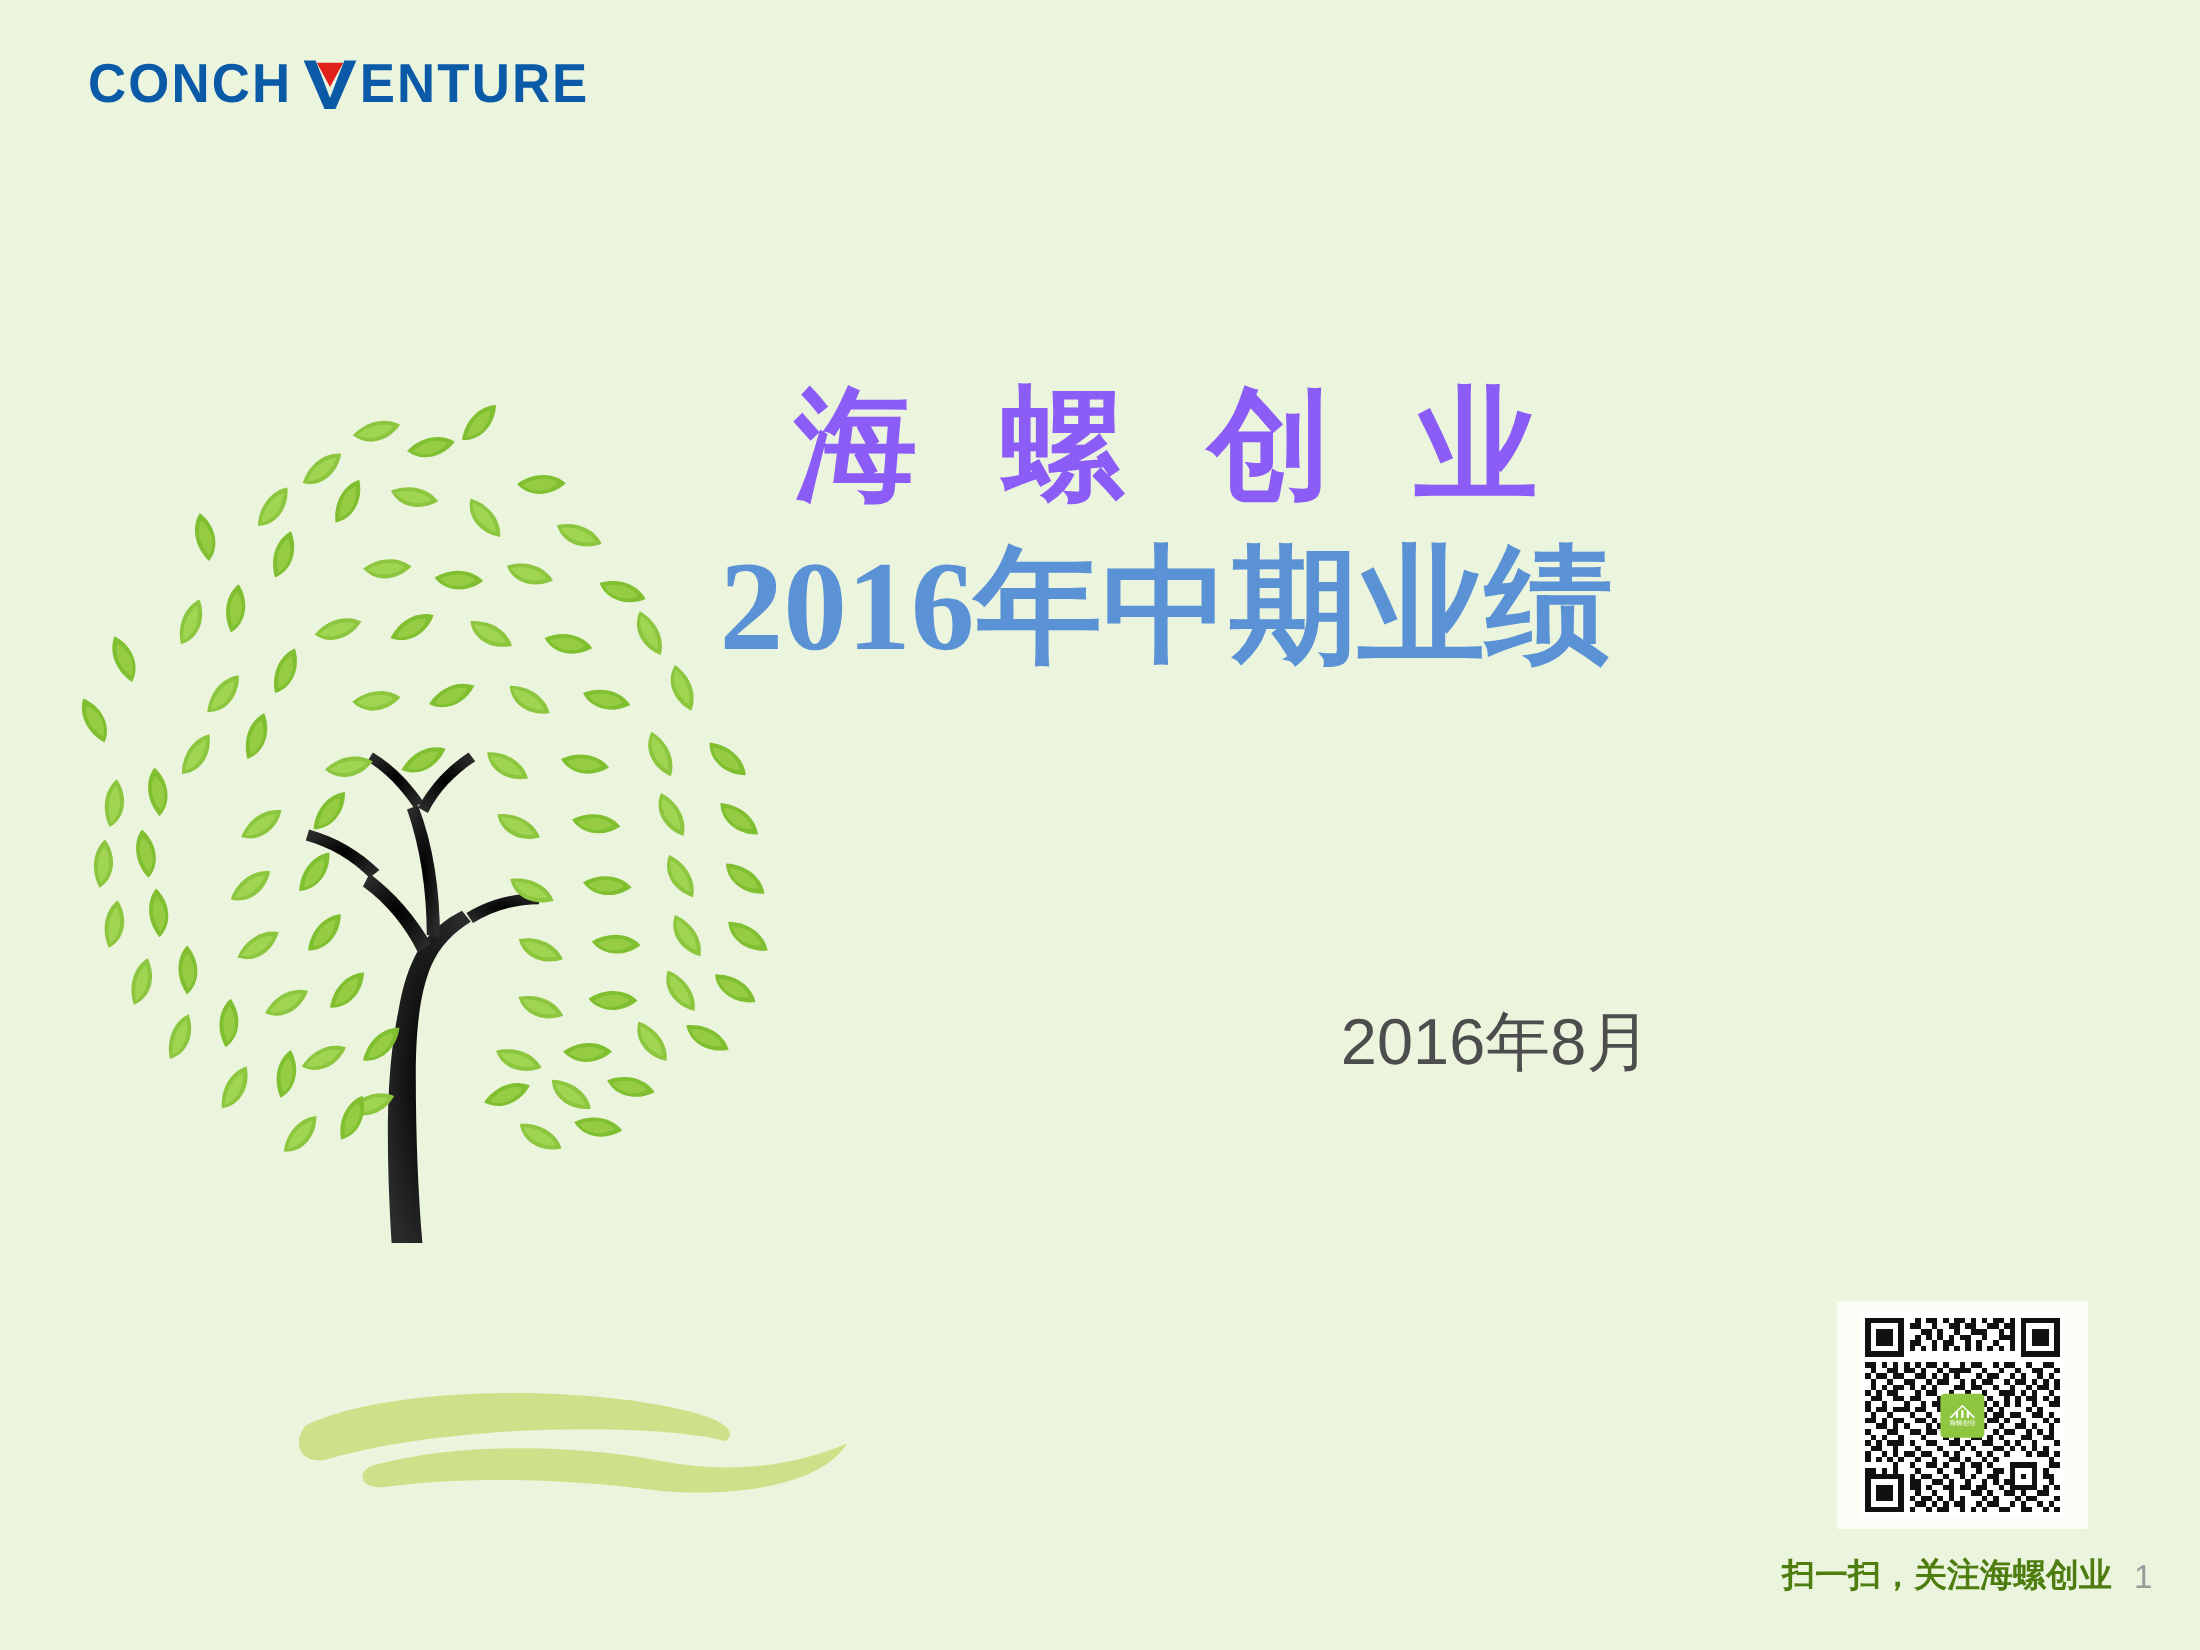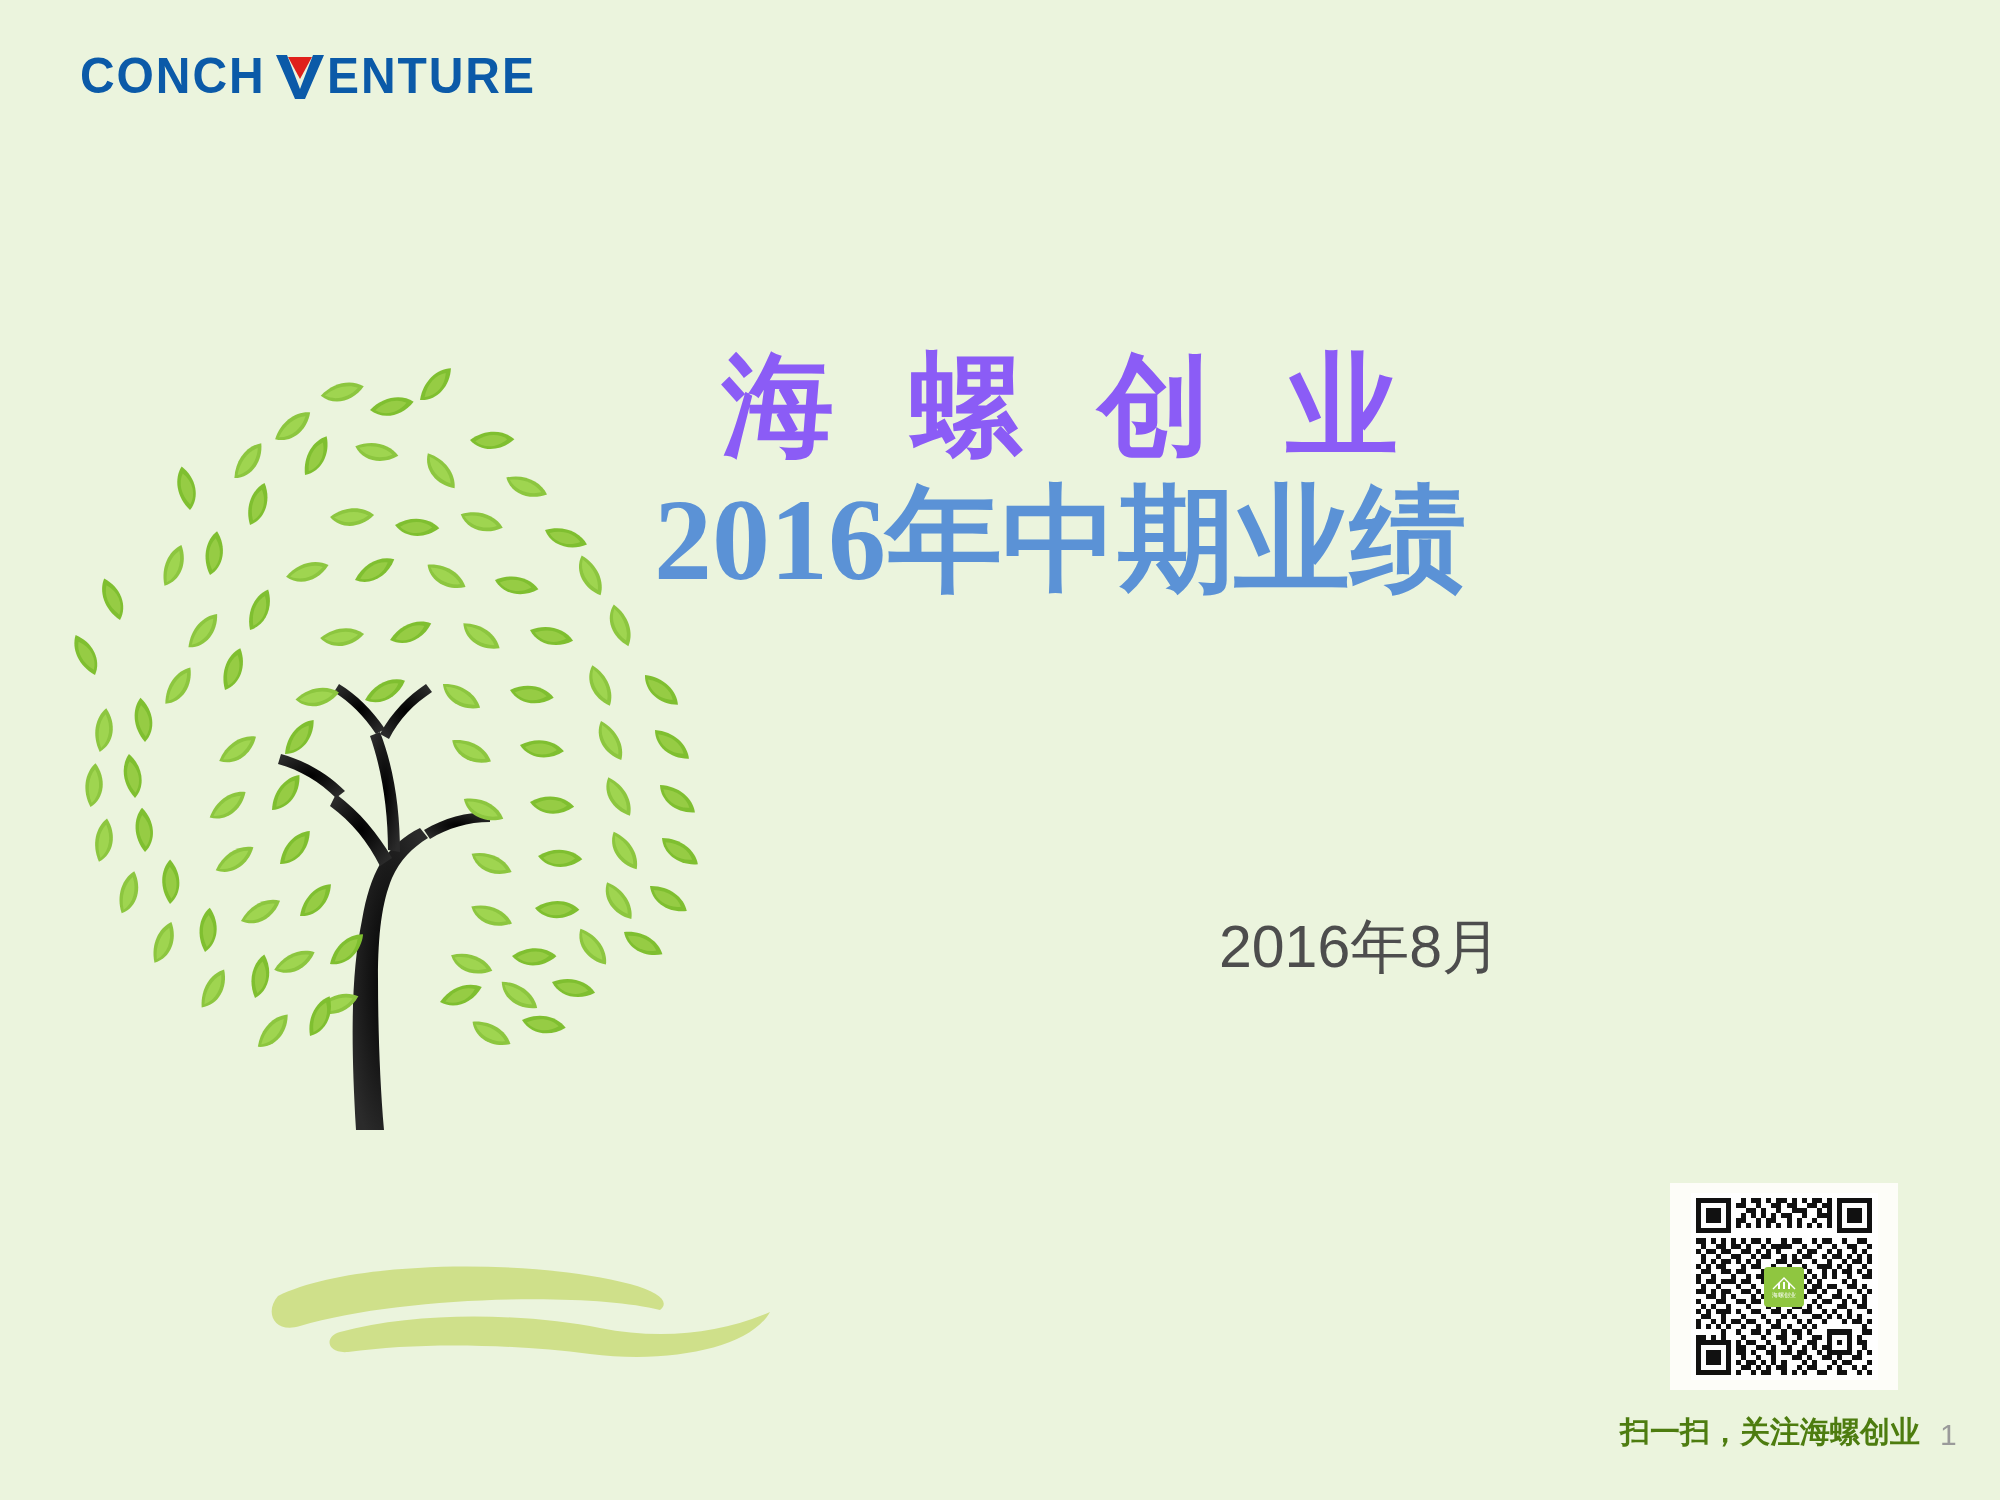--- a/index.html
+++ b/index.html
@@ -89,21 +89,21 @@
     text-indent: 24px;
   }
   .title-line2 {
     font-family: "Liberation Serif", "DejaVu Serif", serif;
     font-weight: bold;
     font-size: 116px;
     line-height: 1.18;
     letter-spacing: 0px;
     color: #5b92d6;
     white-space: nowrap;
-    margin-top: 0;
+    margin-top: 12px;
   }
 
   
   .date-line {
     position: absolute;
     left: 1130px;
     top: 908px;
     width: 460px;
     text-align: center;
     font-family: "Liberation Sans", sans-serif;

